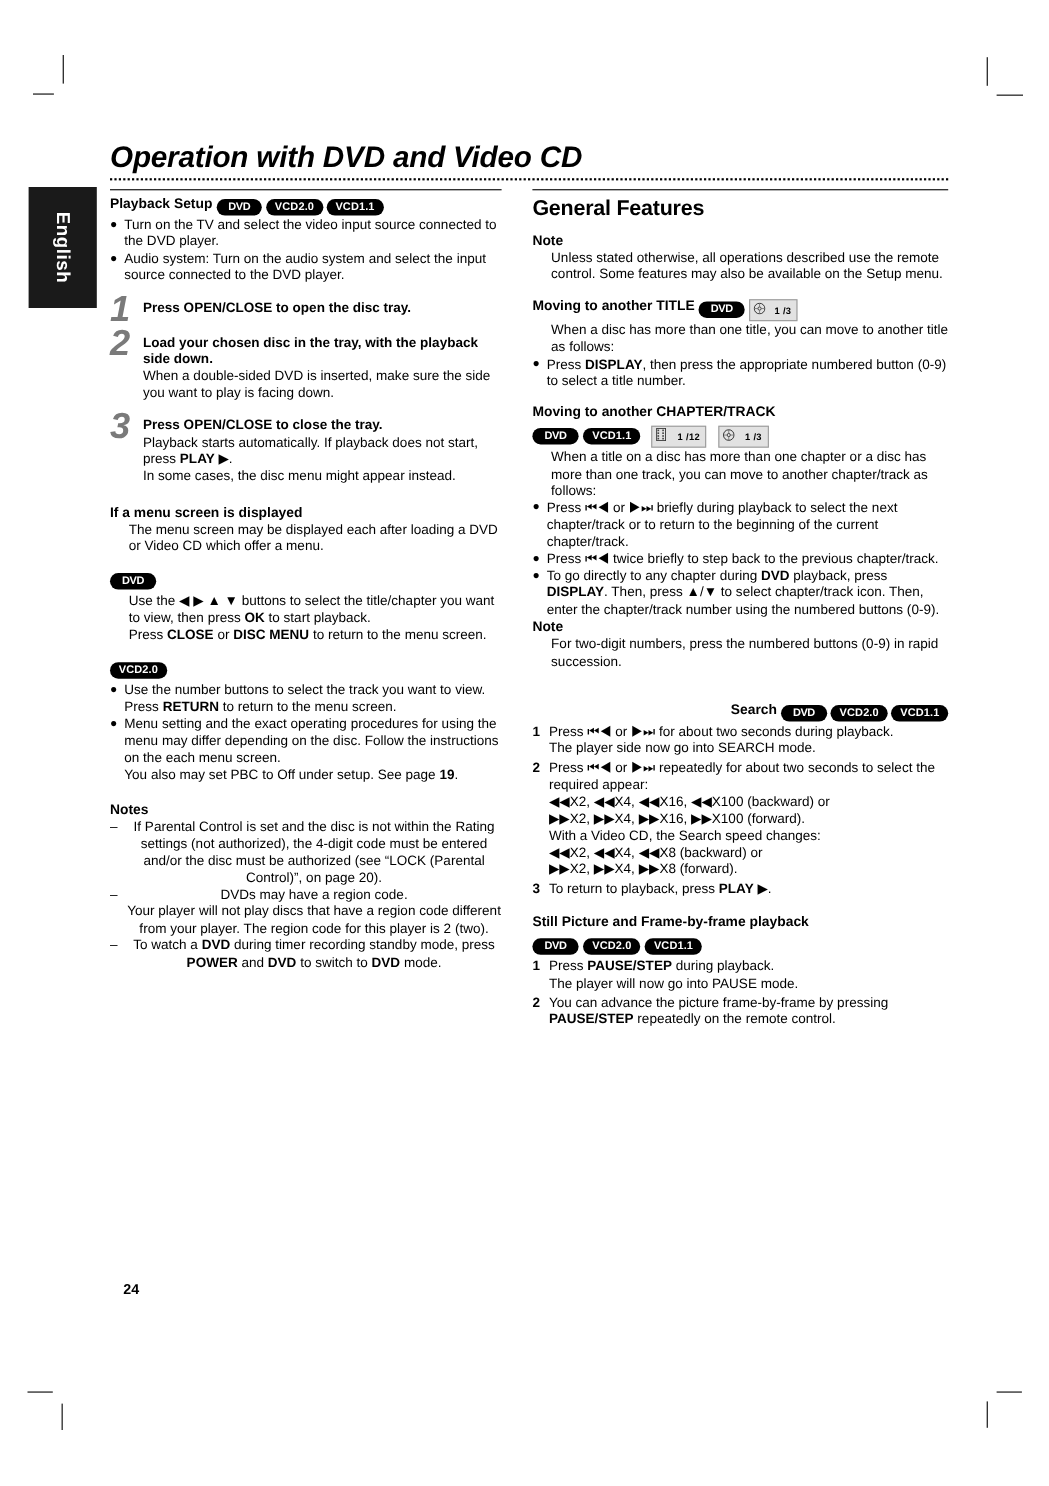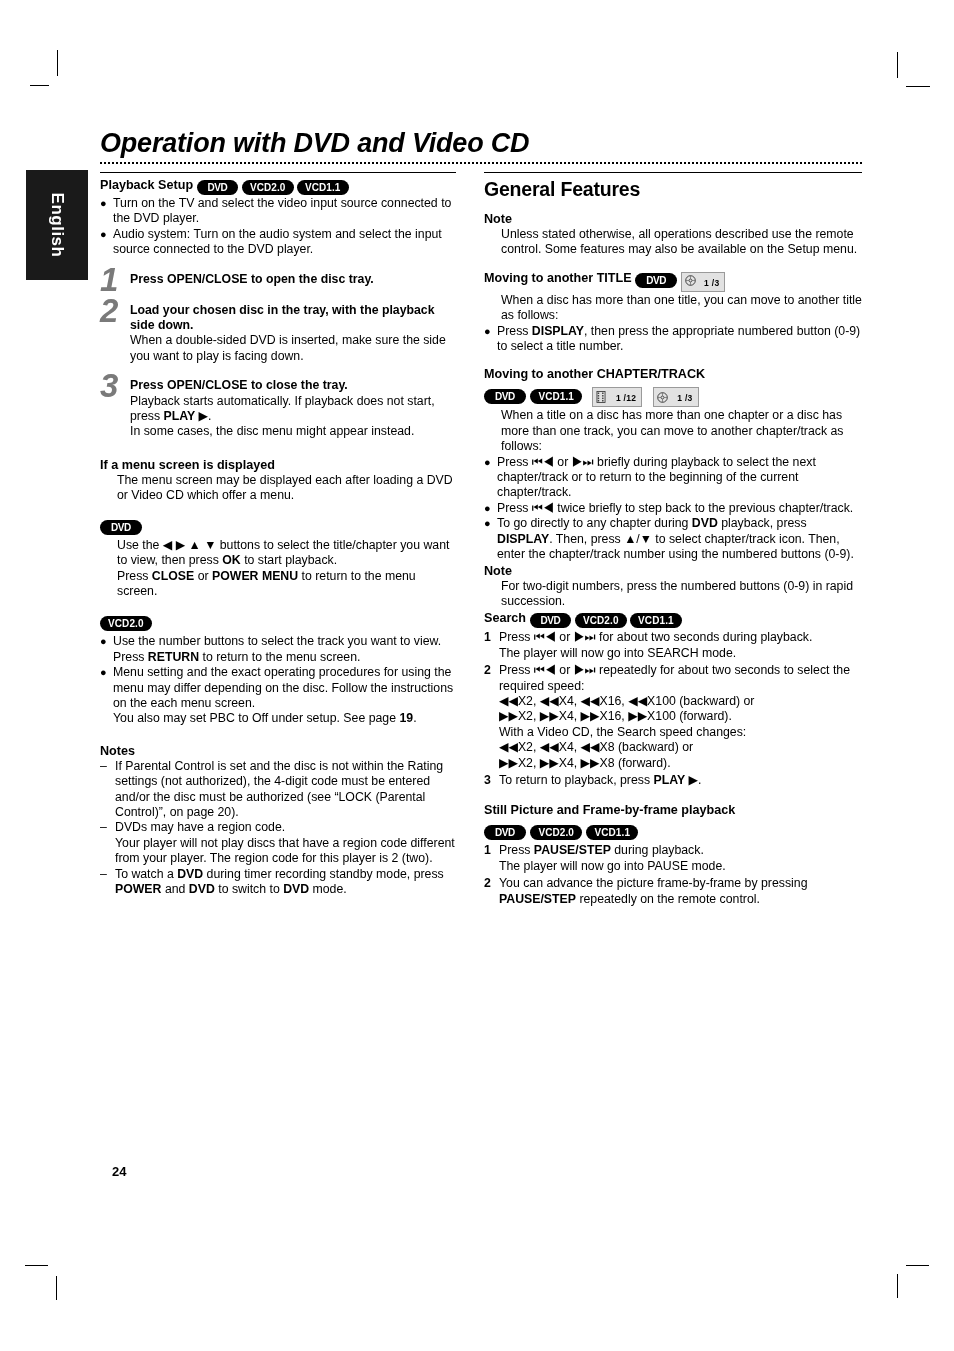--- a/index.html
+++ b/index.html
@@ -64,21 +64,21 @@
   .indent { margin-left:17px; }
 
   
   .bul { display:flex; margin-top:0px; }
   .bul .dot { width:13px; flex:0 0 13px; font-size:11px; line-height:15.4px; }
   .bul .bt  { flex:1; }
 
   
   .dsh { display:flex; }
   .dsh .dash { width:15px; flex:0 0 15px; line-height:15.4px; }
-  .dsh .bt { flex:1; }
+  .dsh .bt { flex:1;text-align:center; }
 
   
   .step { display:flex; margin-top:14px; }
   .step .num {
     flex:0 0 30px; width:30px;
     font-size:33px; font-weight:bold; font-style:italic;
     color:#7a7a7a; line-height:19px;
     margin-top:-2px;
   }
   .step .sbody { flex:1; }
@@ -192,21 +192,21 @@
       </div>
     </div>
 
     <div class="sub-head" style="margin-top:18px;">If a menu screen is displayed</div>
     <div class="body indent">The menu screen may be displayed each after loading a DVD or Video CD which offer a menu.</div>
 
     <div style="margin-top:11px;">
       <span class="pill dvd">DVD</span>
     </div>
     <div class="body indent" style="margin-top:3px;">Use the ◀ ▶ ▲ ▼ buttons to select the title/chapter you want to view, then press <b>OK</b> to start playback.</div>
-    <div class="body indent">Press <b>CLOSE</b> or <b>POWER MENU</b> to return to the menu screen.</div>
+    <div class="body indent">Press <b>CLOSE</b> or <b>DISC MENU</b> to return to the menu screen.</div>
 
     <div style="margin-top:12px;">
       <span class="pill">VCD2.0</span>
     </div>
     <div class="body" style="margin-top:3px;">
       <div class="bul">
         <div class="dot">●</div>
         <div class="bt">
           <div>Use the number buttons to select the track you want to view.</div>
           <div>Press <b>RETURN</b> to return to the menu screen.</div>
@@ -312,39 +312,39 @@
         <div class="bt">Press ⏮◀ twice briefly to step back to the previous chapter/track.</div>
       </div>
       <div class="bul">
         <div class="dot">●</div>
         <div class="bt">To go directly to any chapter during <b>DVD</b> playback, press <b>DISPLAY</b>. Then, press ▲/▼ to select chapter/track icon. Then, enter the chapter/track number using the numbered buttons (0-9).</div>
       </div>
     </div>
     <div class="sub-head tight" style="margin-top:1px;">Note</div>
     <div class="body indent">For two-digit numbers, press the numbered buttons (0-9) in rapid succession.</div>
 
-    <div class="sub-head" style="margin-top:2px;">
+    <div class="sub-head" style="margin-top:29px;text-align:right;">
       <span>Search</span>
       <span class="pill dvd">DVD</span>
       <span class="pill">VCD2.0</span>
       <span class="pill">VCD1.1</span>
     </div>
 
     <div class="body">
       <div class="snum">
         <div class="n">1</div>
         <div class="sb">
           <div>Press ⏮◀ or ▶⏭ for about two seconds during playback.</div>
-          <div>The player will now go into SEARCH mode.</div>
+          <div>The player side now go into SEARCH mode.</div>
         </div>
       </div>
       <div class="snum">
         <div class="n">2</div>
         <div class="sb">
-          <div>Press ⏮◀ or ▶⏭ repeatedly for about two seconds to select the required speed:</div>
+          <div>Press ⏮◀ or ▶⏭ repeatedly for about two seconds to select the required appear:</div>
           <div class="nowrap">◀◀X2, ◀◀X4, ◀◀X16, ◀◀X100 (backward) or</div>
           <div class="nowrap">▶▶X2, ▶▶X4, ▶▶X16, ▶▶X100 (forward).</div>
           <div>With a Video CD, the Search speed changes:</div>
           <div class="nowrap">◀◀X2, ◀◀X4, ◀◀X8 (backward) or</div>
           <div class="nowrap">▶▶X2, ▶▶X4, ▶▶X8 (forward).</div>
         </div>
       </div>
       <div class="snum">
         <div class="n">3</div>
         <div class="sb">

